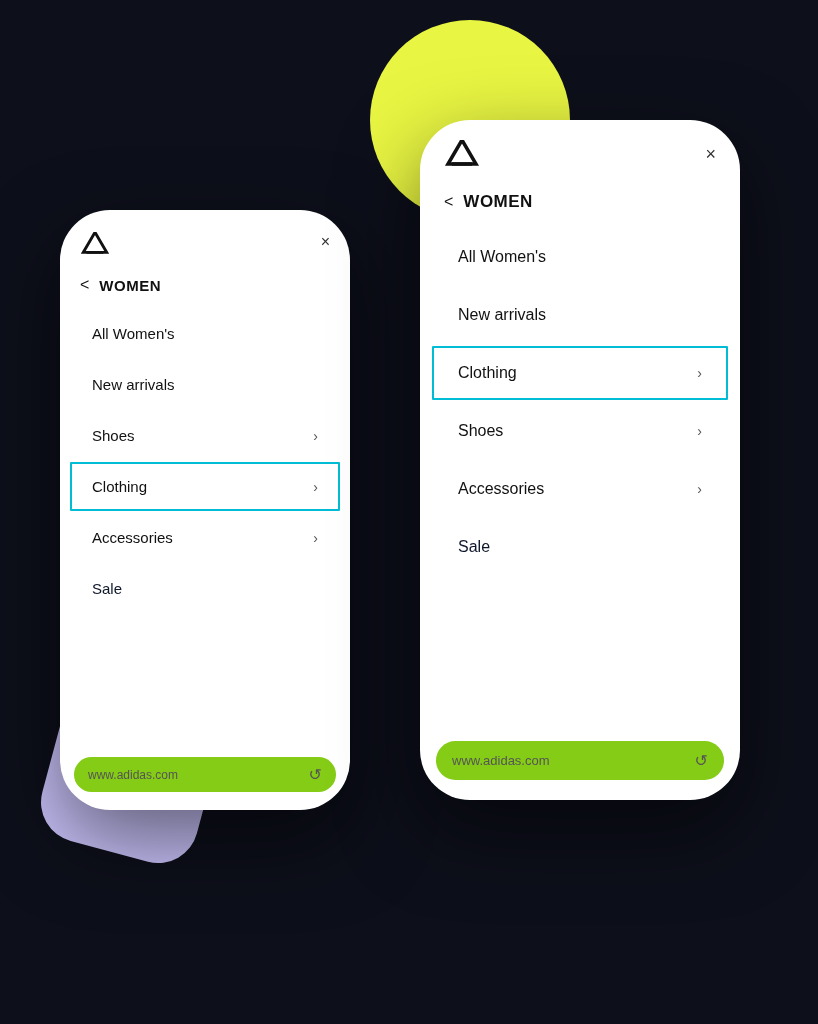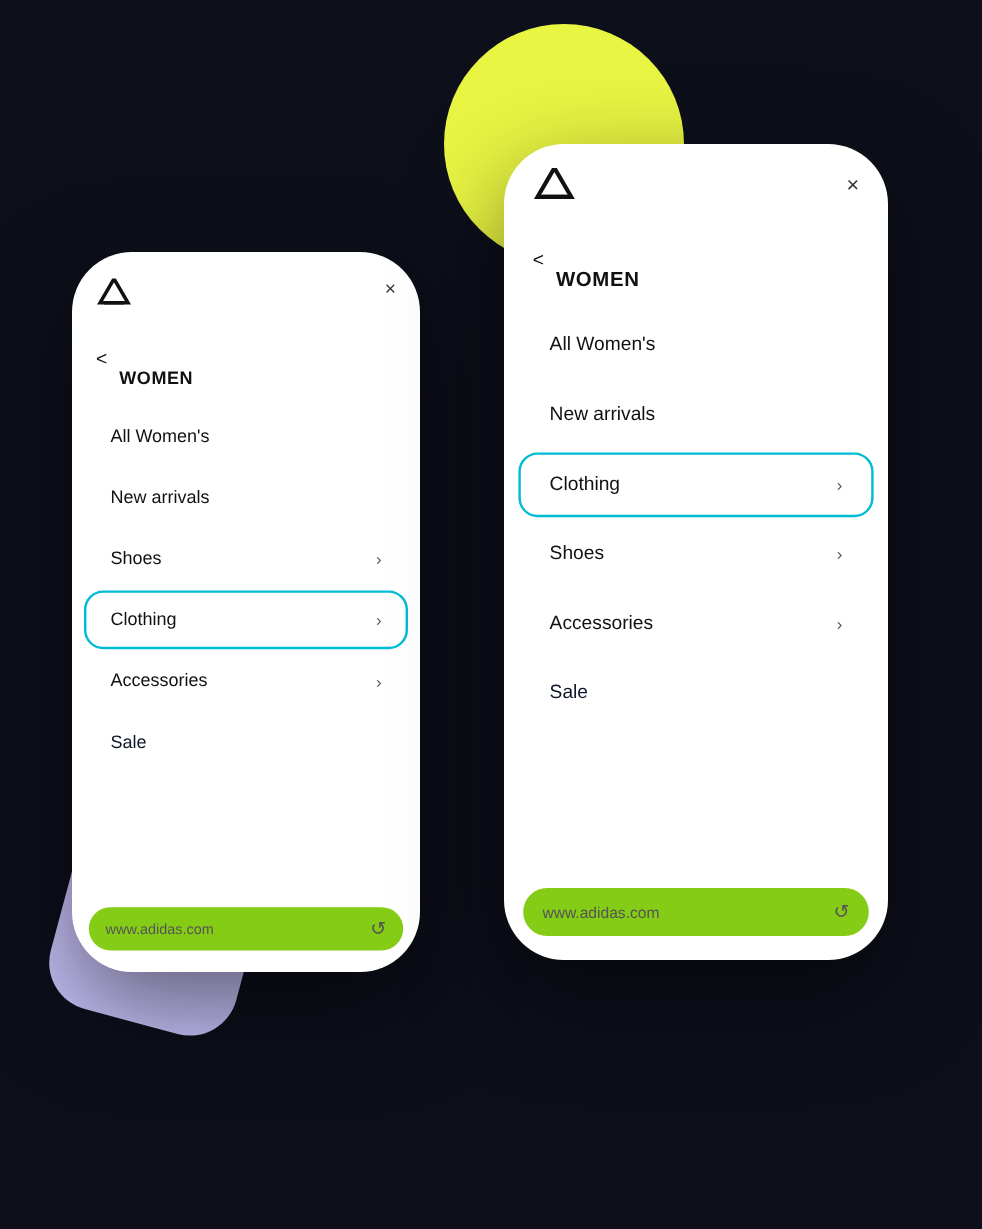--- a/index.html
+++ b/index.html
@@ -118,21 +118,20 @@
       color: #111;
       font-weight: 500;
     }
 
     .section-title {
       font-size: 17px;
       font-weight: 800;
       color: #111;
       letter-spacing: 0.5px;
       text-transform: uppercase;
-      margin-top: 31px;
     }
 
     
     .menu-list {
       display: flex;
       flex-direction: column;
       padding: 8px 0;
       flex: 1;
     }
 
@@ -142,21 +141,21 @@
       justify-content: space-between;
       padding: 16px 24px;
       cursor: pointer;
       border: 2px solid transparent;
       margin: 2px 12px;
       border-radius: 8px;
     }
 
     .menu-item.active {
       border: 2px solid #00bcd4;
-      border-radius: 16px;
+      border-radius: 1px;
     }
 
     .menu-item-label {
       font-size: 16px;
       color: #111;
       font-weight: 400;
     }
 
     .menu-item-label.sale {
       color: #0f172a;

